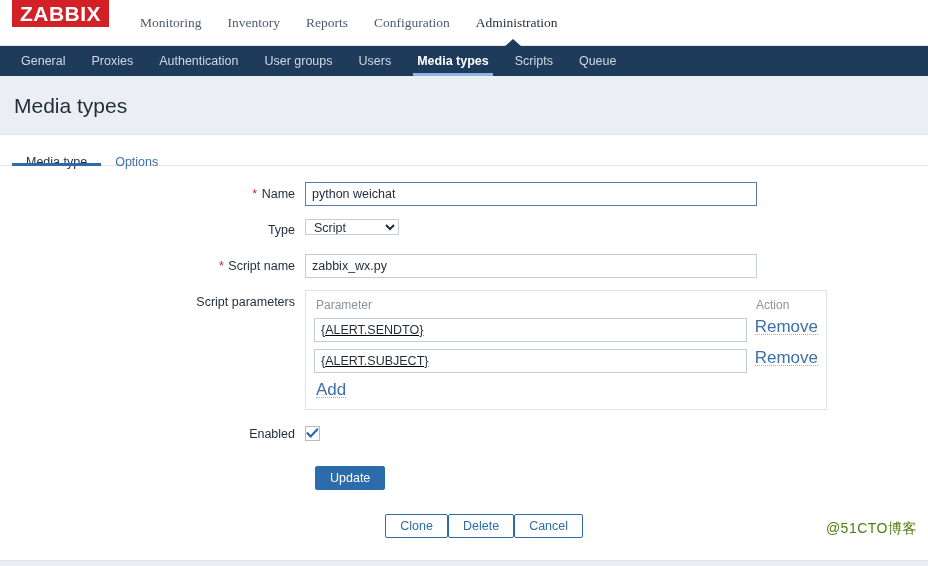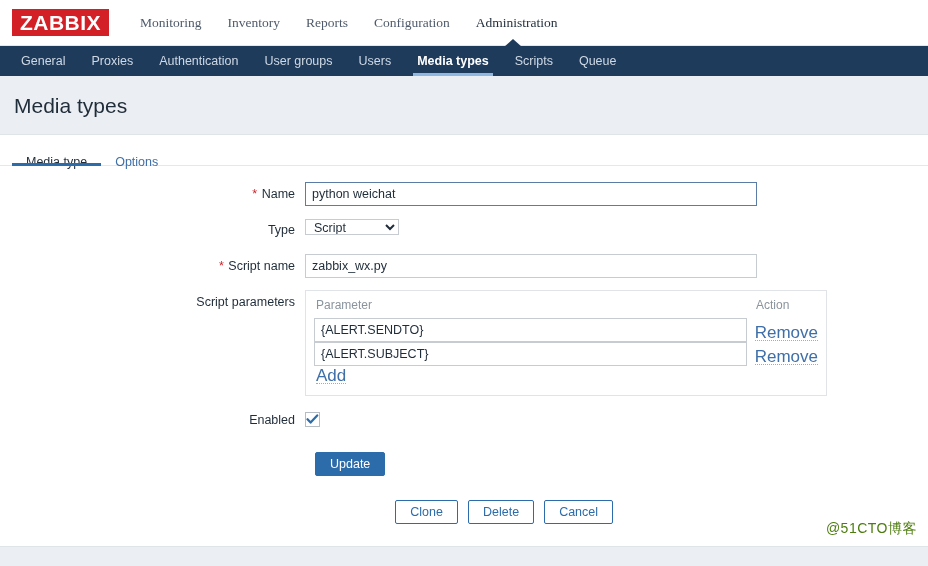--- a/index.html
+++ b/index.html
@@ -14,21 +14,21 @@
     position: relative;
     width: 928px; height: 566px;
     background: #ebeef2;
   }
 
   
   .topbar {
     height: 46px;
     background: #ffffff;
     display: flex;
-    align-items: center;
+    align-items: flex-start;
     padding-left: 12px;
     border-bottom: 1px solid #e4e8ed;
   }
   .logo {
     width: 97px; height: 27px;
     background: #d31f26;
     color: #ffffff;
     font-size: 21px;
     font-weight: bold;
     letter-spacing: 0.5px;
@@ -195,22 +195,23 @@
   .params-head {
     display: flex;
     font-size: 12px;
     color: #8a949e;
     padding: 0 0 6px 2px;
   }
   .ph-param { flex: 1 1 auto; }
   .ph-action { flex: 0 0 62px; text-align: left; }
   .param-row {
     display: flex;
-    align-items: flex-end;
-    margin-bottom: 0;
+    align-items: flex-start;
+    margin-bottom: 7px;
+    text-decoration: underline;
   }
   .param-row input.text { width: 442px; }
   .param-action { flex: 0 0 62px; padding-left: 8px; }
   .linkish {
     font-size: 17px;
     color: #3f6fa8;
     border-bottom: 1px dotted #8fb0d4;
     cursor: pointer;
     display: inline-block;
     line-height: 15px;
@@ -226,21 +227,21 @@
     align-items: center;
     justify-content: center;
     margin-top: 4px;
     cursor: pointer;
   }
   .checkbox svg { display: block; }
 
   
   .buttons {
     display: flex;
-    gap: 10px;
+    gap: 0;
     padding-left: 315px;
     margin-top: 20px;
     padding-bottom: 22px;
   }
   .btn {
     height: 24px;
     min-width: 62px;
     font-size: 12.5px;
     border-radius: 2px;
     display: inline-flex;

